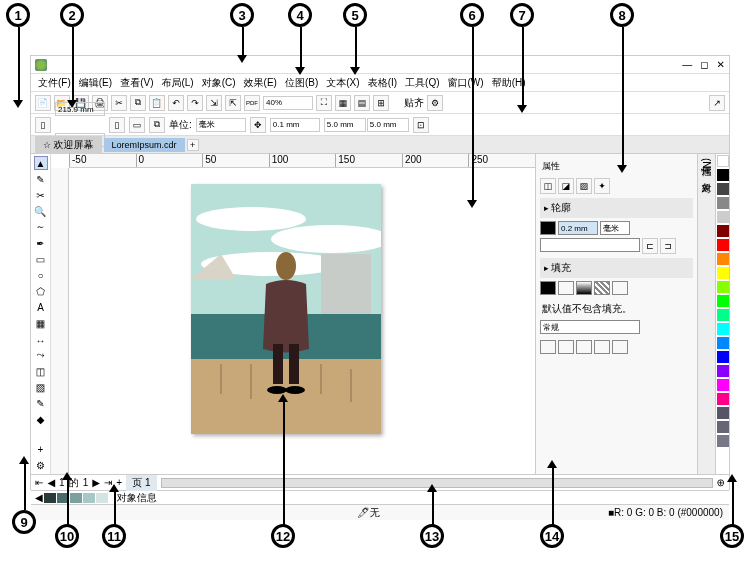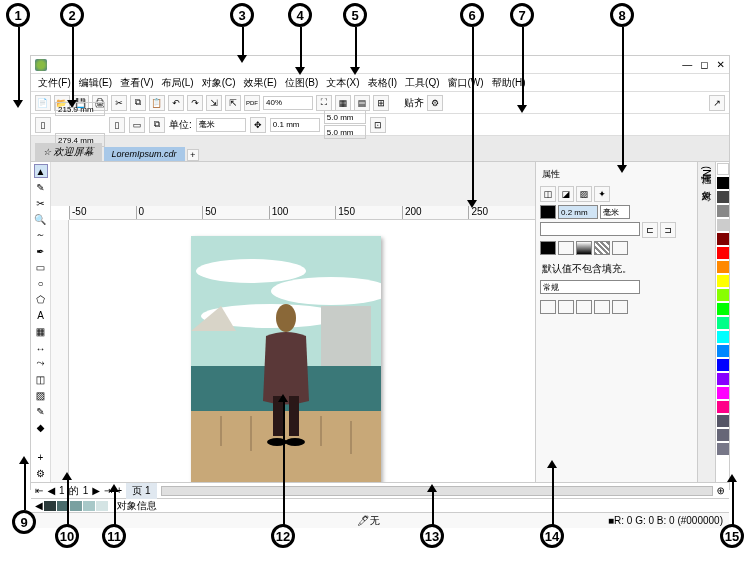--- a/index.html
+++ b/index.html
@@ -10,28 +10,28 @@
 .app { position: absolute; left: 30px; top: 55px; width: 700px; height: 435px; background: #f0f0f0; border: 1px solid #ccc; }
 .titlebar { height: 18px; background: #fff; display: flex; align-items: center; padding: 0 4px; border-bottom: 1px solid #ddd; }
 .titlebar .logo { width: 12px; height: 12px; background: radial-gradient(circle, #8b4 40%, #478 100%); border-radius: 2px; margin-right: 4px; }
 .titlebar .wincontrols { margin-left: auto; display: flex; gap: 8px; }
 .menubar { height: 18px; background: #fff; display: flex; align-items: center; gap: 2px; padding: 0 4px; border-bottom: 1px solid #ddd; }
 .menubar span { padding: 0 3px; }
 .toolbar { height: 22px; background: #fff; display: flex; align-items: center; gap: 3px; padding: 0 4px; border-bottom: 1px solid #ddd; }
 .tbtn { width: 16px; height: 16px; border: 1px solid #ccc; background: #f8f8f8; display: flex; align-items: center; justify-content: center; font-size: 9px; }
 .propbar { height: 22px; background: #fff; display: flex; align-items: center; gap: 4px; padding: 0 4px; border-bottom: 1px solid #ddd; }
 .dimbox { width: 50px; height: 14px; border: 1px solid #ccc; font-size: 8px; padding: 0 2px; display: flex; align-items: center; }
-.tabs { height: 26px; background: #eaeaea; display: flex; align-items: flex-end; padding: 0 4px; border-bottom: 1px solid #ccc; font-style: italic; }
+.tabs { height: 18px; background: #eaeaea; display: flex; align-items: center; padding: 0 4px; border-bottom: 1px solid #ccc; }
 .tab { padding: 2px 8px; background: #d0d0d0; margin-right: 2px; font-size: 9px; }
 .tab.active { background: #a8c8e8; }
 .workspace { display: flex; height: 320px; }
 .toolbox { width: 20px; background: #fff; border-right: 1px solid #ddd; display: flex; flex-direction: column; align-items: center; padding: 2px 0; gap: 2px; }
 .tool { width: 14px; height: 14px; border: 1px solid transparent; font-size: 10px; display: flex; align-items: center; justify-content: center; }
 .tool.sel { background: #d0e4f5; border-color: #88b; }
-.canvas-area { flex: 1; background: #fff; position: relative; overflow: hidden; margin-top: 44px; }
+.canvas-area { flex: 1; background: #fff; position: relative; overflow: hidden; }
 .ruler-h { position: absolute; top: 0; left: 18px; right: 0; height: 14px; background: #f8f8f8; border-bottom: 1px solid #ccc; font-size: 7px; display: flex; }
 .ruler-v { position: absolute; top: 14px; left: 0; width: 18px; bottom: 0; background: #f8f8f8; border-right: 1px solid #ccc; }
 .ruler-h span { flex: 1; border-left: 1px solid #aaa; padding-left: 2px; }
 .canvas { position: absolute; left: 140px; top: 30px; width: 190px; height: 250px; background: #fff; box-shadow: 2px 2px 4px rgba(0,0,0,0.3); }
 .art { width: 100%; height: 100%; }
 .docker { width: 180px; background: #f8f8f8; border-left: 1px solid #ccc; display: flex; }
 .docker-content { flex: 1; padding: 4px; }
 .docker-tabs { width: 18px; background: #eee; border-left: 1px solid #ccc; writing-mode: vertical-rl; font-size: 9px; padding: 4px 2px; }
 .section-hdr { padding: 3px 4px; background: #e8e8e8; margin: 4px 0 2px; font-size: 9px; }
 .swatch-row { display: flex; gap: 2px; margin: 3px 0; }
@@ -149,21 +149,21 @@
       <div class="dimbox">215.9 mm</div>
       <div class="dimbox">279.4 mm</div>
     </div>
     <div class="tbtn">▯</div>
     <div class="tbtn">▭</div>
     <div class="tbtn">⧉</div>
     <span>单位:</span>
     <div class="dimbox">毫米</div>
     <div class="tbtn">✥</div>
     <div class="dimbox">0.1 mm</div>
-    <div style="display:flex;flex-direction:column;gap:1px">
+    <div style="display:flex;flex-direction:row;gap:1px">
       <div class="dimbox" style="width:42px">5.0 mm</div>
       <div class="dimbox" style="width:42px">5.0 mm</div>
     </div>
     <div class="tbtn">⊡</div>
   </div>
 
   <div class="tabs">
     <div class="tab">☆ <span>欢迎屏幕</span></div>
     <div class="tab active">LoremIpsum.cdr</div>
     <div class="tbtn" style="width:12px;height:12px">+</div>
@@ -229,30 +229,32 @@
 
     <div class="docker">
       <div class="docker-content">
         <div style="font-size:9px;padding:2px">属性</div>
         <div class="swatch-row">
           <div class="tbtn">◫</div>
           <div class="tbtn">◪</div>
           <div class="tbtn">▨</div>
           <div class="tbtn">✦</div>
         </div>
+        <div class="section-hdr">▸ <span>轮廓</span></div>
         <div class="swatch-row">
           <div class="swatch" style="background:#000"></div>
           <span class="input-sm">0.2 mm</span>
           <span class="input-sm" style="background:#fff;width:30px">毫米</span>
         </div>
         <div class="swatch-row">
           <div class="input-sm" style="width:100px;background:#fff"></div>
           <div class="tbtn">⊏</div>
           <div class="tbtn">⊐</div>
         </div>
+        <div class="section-hdr">▸ <span>填充</span></div>
         <div class="swatch-row">
           <div class="swatch" style="background:#000"></div>
           <div class="swatch"></div>
           <div class="swatch" style="background:linear-gradient(#fff,#000)"></div>
           <div class="swatch" style="background:repeating-linear-gradient(45deg,#888 0 2px,#fff 2px 4px)"></div>
           <div class="swatch"></div>
         </div>
         <div style="font-size:10px;padding:4px 2px">默认值不包含填充。</div>
         <div class="input-sm" style="width:100px;background:#fff">常规</div>
         <div class="swatch-row" style="margin-top:6px">

